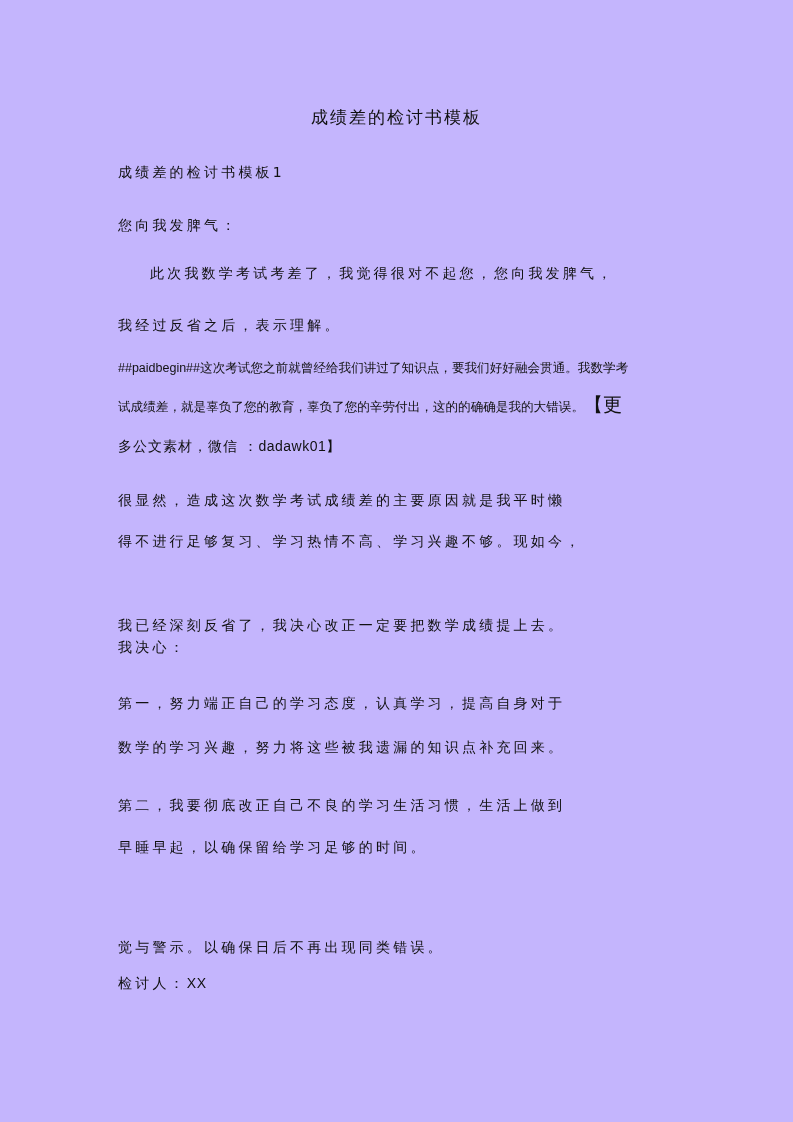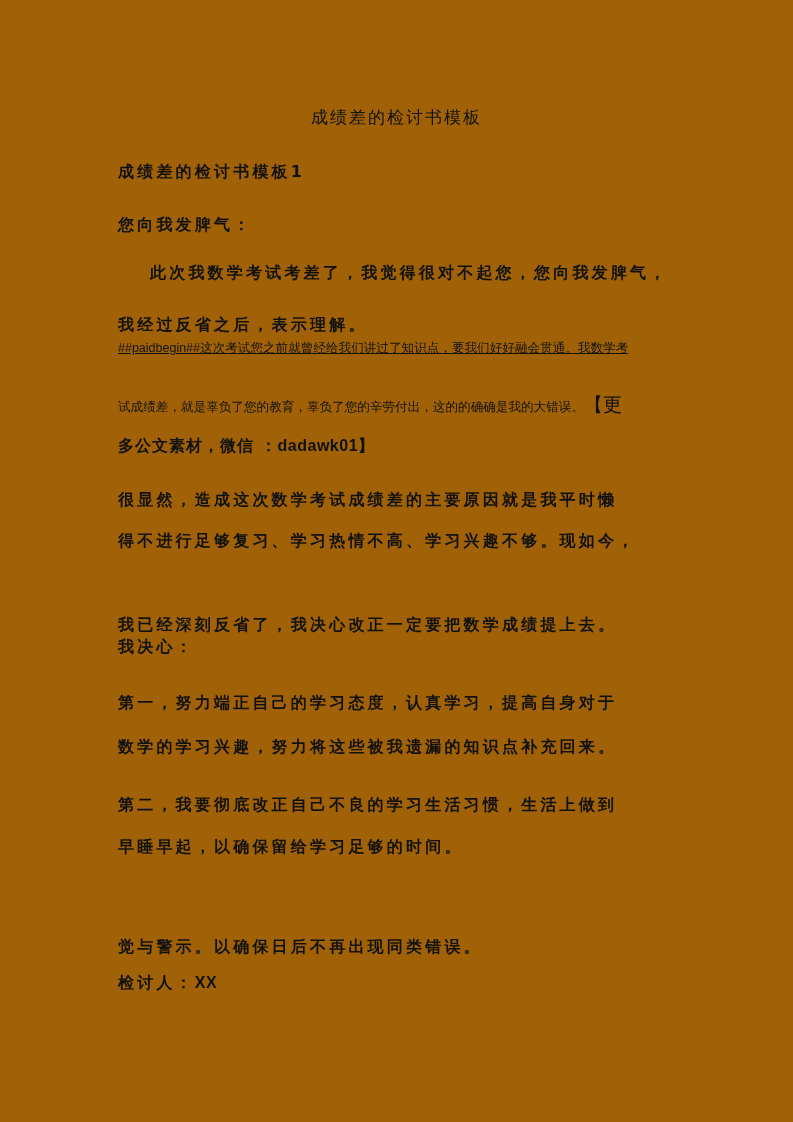--- a/index.html
+++ b/index.html
@@ -13,30 +13,30 @@
       position: relative;
       overflow: hidden;
       color: #111111;
       font-family: "DejaVu Sans", "Liberation Sans", sans-serif;
     }
     .page {
       position: absolute;
       left: 0; top: 0;
       width: 793px;
       height: 1122px;
-      background: #a16207;
+      background: #c4b5fd;
     }
     .line {
       position: absolute;
       left: 118px;
       white-space: nowrap;
-      font-size: 16px;
+      font-size: 14px;
       line-height: 26px;
       letter-spacing: 3.2px;
-      font-weight: 700;
+      font-weight: 400;
     }
     .title {
       position: absolute;
       left: 0;
       width: 793px;
       top: 104px;
       text-align: center;
       font-size: 17px;
       line-height: 26px;
       letter-spacing: 2px;
@@ -71,21 +71,21 @@
 
   <div class="title">成绩差的检讨书模板</div>
 
   <div class="line" style="top:159px;">成绩差的检讨书模板1</div>
 
   <div class="line" style="top:212px;">您向我发脾气：</div>
 
   <div class="line" style="top:260px;margin-left:32px;">此次我数学考试考差了，我觉得很对不起您，您向我发脾气，</div>
   <div class="line" style="top:312px;">我经过反省之后，表示理解。</div>
 
-  <div class="small" style="top:338px;text-decoration:underline;">
+  <div class="small" style="top:358px;">
     <span class="tag">##paidbegin##</span><span>这次考试您之前就曾经给我们讲过了知识点，要我们好好融会贯通。我数学考</span>
   </div>
   <div class="small" style="top:394px;text-align:center;">
     <span>试成绩差，就是辜负了您的教育，辜负了您的辛劳付出，这的的确确是我的大错误。</span><span class="big">【</span><span class="big">更</span>
   </div>
   <div class="line" style="top:433px; letter-spacing:1px;">
     <span>多公文素材，微信 ：</span><span class="latin">dadawk01</span><span>】</span>
   </div>
 
   <div class="line" style="top:487px;">很显然，造成这次数学考试成绩差的主要原因就是我平时懒</div>

